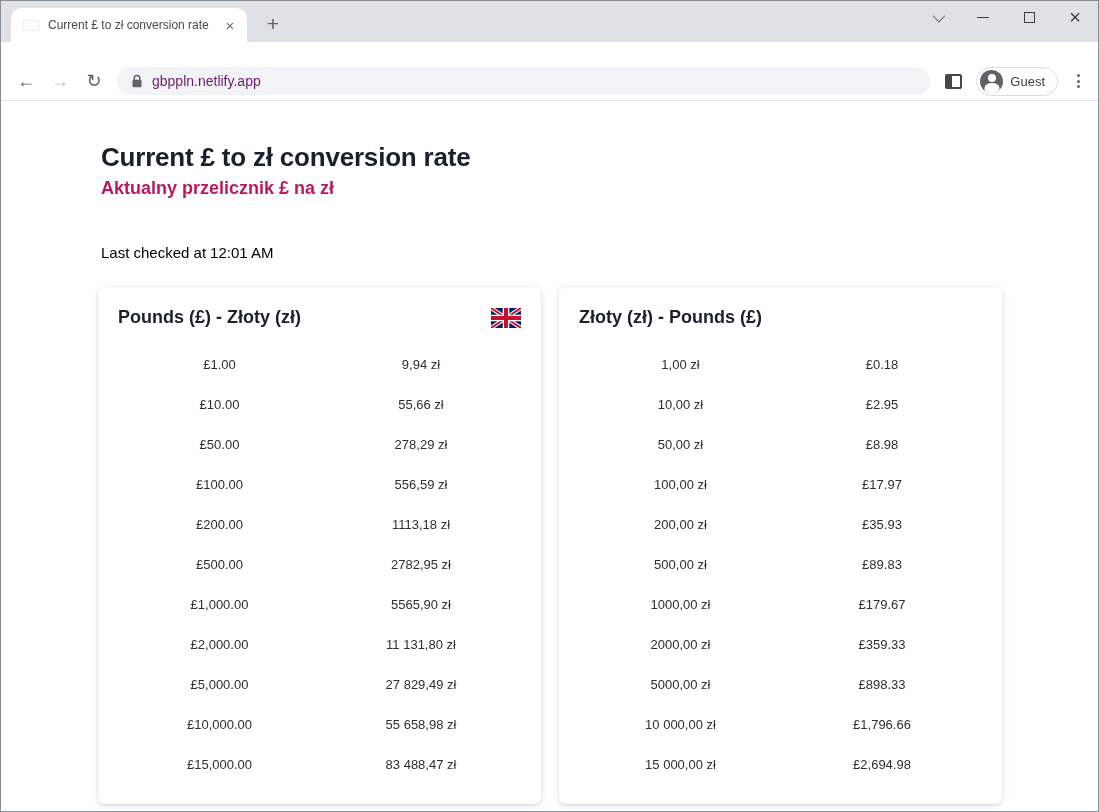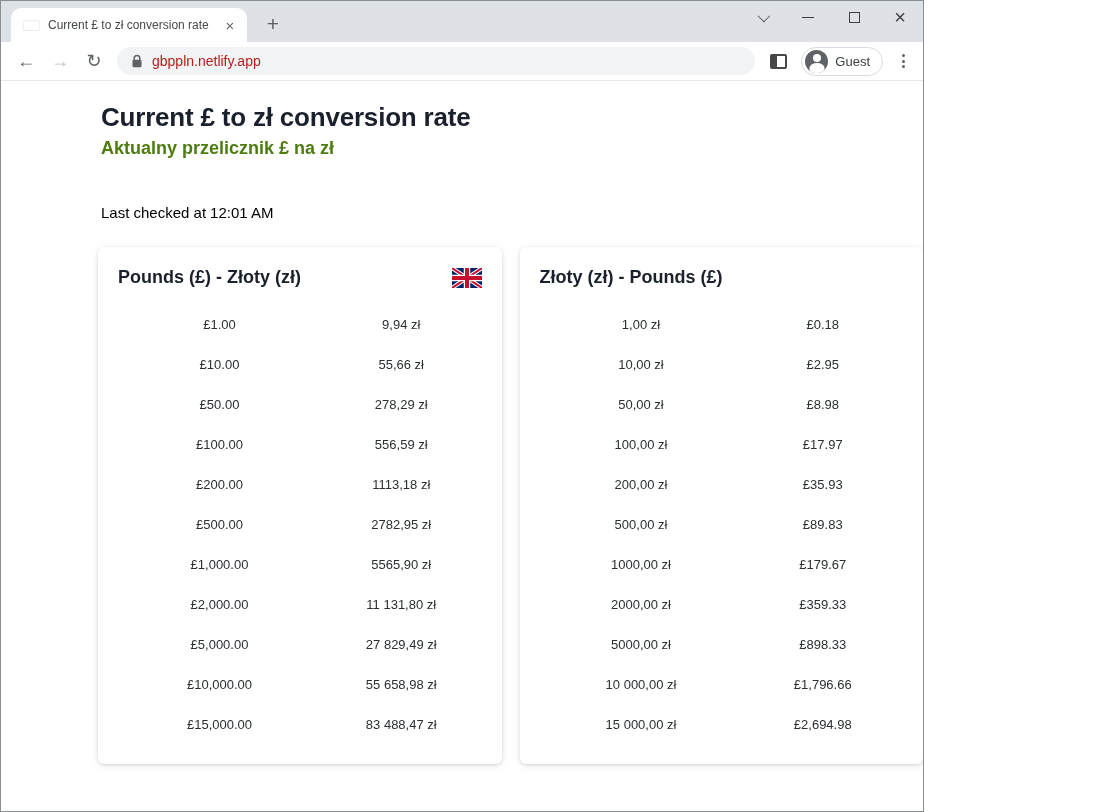--- a/index.html
+++ b/index.html
@@ -1,18 +1,18 @@
 <!DOCTYPE html>
 <html><head>
 <meta charset="utf-8">
 <title>Current £ to zł conversion rate</title>
 <style>
   * { margin:0; padding:0; box-sizing:border-box; }
   html,body { width:1099px; height:812px; font-family:"Liberation Sans", sans-serif; background:#fff; }
-  .window { width:924px; height:812px; border:1px solid #8a8f94; display:flex; flex-direction:column; background:#fff; }
+  .window { width:1099px; height:812px; border:1px solid #8a8f94; display:flex; flex-direction:column; background:#fff;gap:20px; }
 
   
   .tabstrip { height:41px; background:#dee1e6; position:relative; flex:0 0 auto; }
   .tab { position:absolute; left:10px; top:7px; width:236px; height:34px; background:#fff;
          border-radius:10px 10px 0 0; display:flex; align-items:center; padding:0 8px 0 12px; cursor:default; }
   .tab-favicon { width:17px; height:11px; border-radius:2px; overflow:hidden; margin-right:8px; flex:0 0 auto;
                  box-shadow:inset 0 0 0 1px rgba(0,0,0,0.07); }
   .tab-favicon .t { height:50%; background:#f1f2f3; }
   .tab-favicon .b { height:50%; background:#dc143c; }
   .tab-title { font-size:12px; color:#45494d; white-space:nowrap; overflow:hidden; flex:1; }
@@ -29,37 +29,37 @@
   .close-glyph { font-size:20px; line-height:1; color:#3c4043; }
 
   
   .toolbar { height:39px; background:#fff; display:flex; align-items:center; padding:0 8px; border-bottom:1px solid #e6e8eb; flex:0 0 auto; }
   .nav-btn { width:30px; height:30px; display:flex; align-items:center; justify-content:center; font-size:18px;
              color:#5f6368; border-radius:50%; cursor:pointer; margin:0 2px; }
   .nav-btn.disabled { color:#bdc1c6; cursor:default; }
   .omnibox { flex:1; height:28px; background:#f1f3f4; border-radius:14px; display:flex; align-items:center;
              padding:0 14px; margin:0 8px 0 6px; cursor:text; }
   .lock { width:12px; height:14px; flex:0 0 auto; }
-  .url-text { font-size:14px; color:#b91c1c; margin-left:9px; }
+  .url-text { font-size:14px; color:#701a75; margin-left:9px; }
   .side-panel-btn { width:30px; height:30px; display:flex; align-items:center; justify-content:center; cursor:pointer; }
   .side-panel-glyph { width:17px; height:15px; border:2px solid #474747; border-radius:2px; position:relative; }
   .side-panel-glyph::after { content:""; position:absolute; left:0; top:0; bottom:0; width:5px; background:#474747; }
   .profile-chip { height:29px; border:1px solid #dadce0; border-radius:15px; display:flex; align-items:center;
                   padding:0 12px 0 3px; margin:0 8px; cursor:pointer; background:#fff;justify-content:space-between; }
   .avatar { width:23px; height:23px; border-radius:50%; background:#5f6368; overflow:hidden; position:relative; flex:0 0 auto; }
   .avatar .head { position:absolute; left:50%; top:4px; transform:translateX(-50%); width:8px; height:8px; border-radius:50%; background:#fff; }
   .avatar .body { position:absolute; left:50%; top:13px; transform:translateX(-50%); width:15px; height:10px; border-radius:50% 50% 0 0; background:#fff; }
   .profile-label { font-size:13px; color:#3c4043; margin-left:7px; }
   .kebab { width:24px; height:30px; display:flex; flex-direction:column; align-items:center; justify-content:center; gap:2.5px; cursor:pointer; }
   .kebab i { width:3px; height:3px; border-radius:50%; background:#5f6368; }
 
   
   .content { flex:1; background:#fff; padding:21px 0 0 100px; overflow:hidden; }
   .page-title { font-size:26px; font-weight:700; color:#1a202c; letter-spacing:-0.2px; }
-  .page-subtitle { font-size:18px; font-weight:700; color:#4d7c0f; margin-top:5px; }
+  .page-subtitle { font-size:18px; font-weight:700; color:#be185d; margin-top:5px; }
   .last-checked { margin-top:45px; font-size:15px; color:#000000; }
   .last-checked .time { margin-left:4px; }
 
   .cards { display:flex; gap:18px; margin-top:26px; margin-left:-3px;text-align:center; }
   .card { width:443px; background:#fff; border-radius:6px; box-shadow:0 1px 3px rgba(0,0,0,0.12), 0 2px 10px rgba(0,0,0,0.08);
           padding:20px; }
   .card-header { display:flex; justify-content:space-between; align-items:center; }
   .card-title { font-size:18px; font-weight:600; color:#1a202c; }
   .flag-uk { width:30px; height:20px; display:block; }
   .flag-pl { width:30px; height:20px; border-radius:3px; overflow:hidden; }

